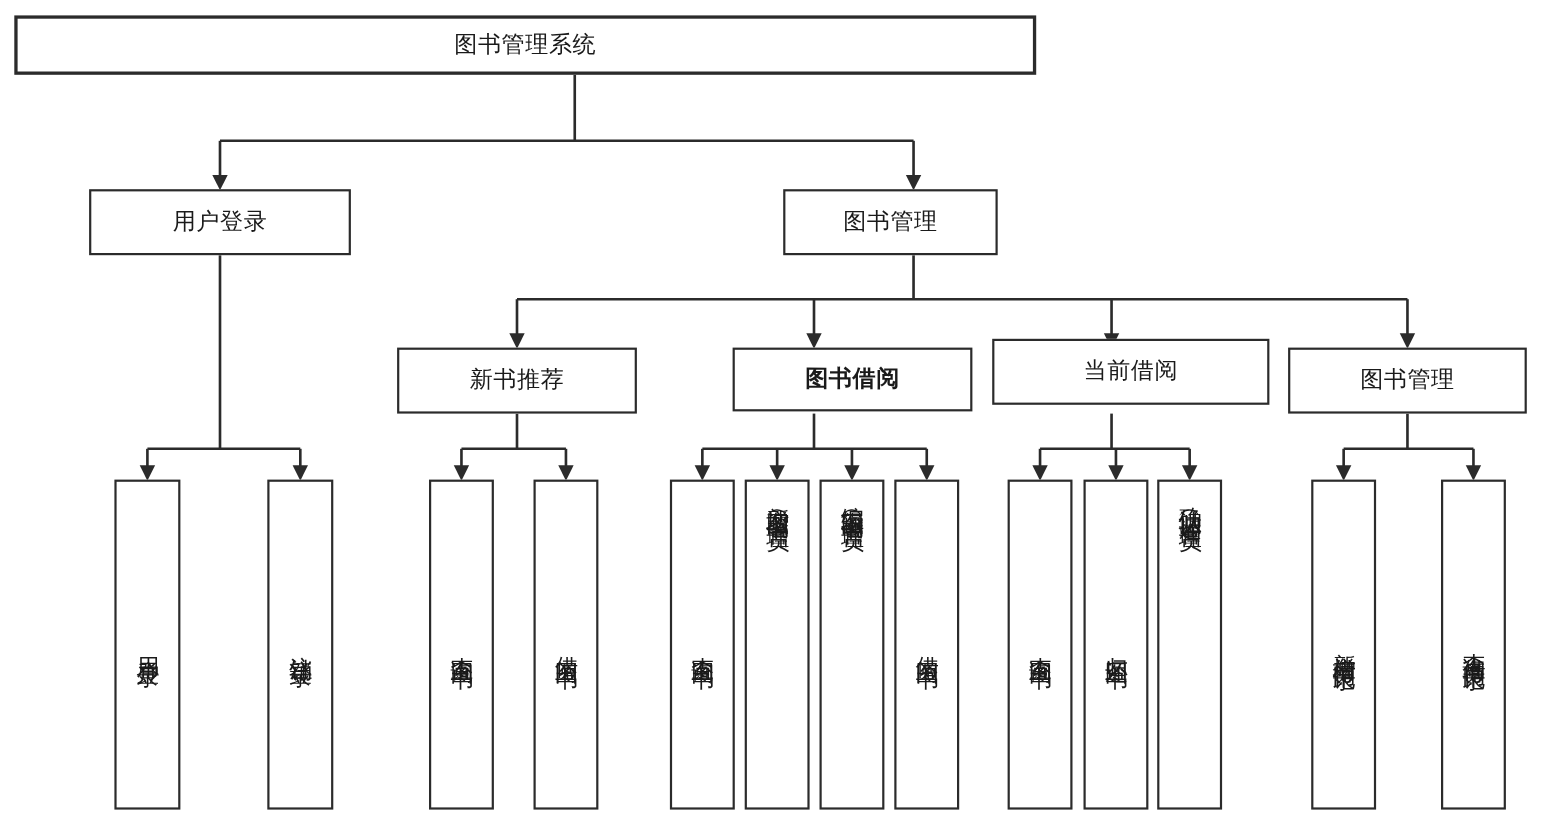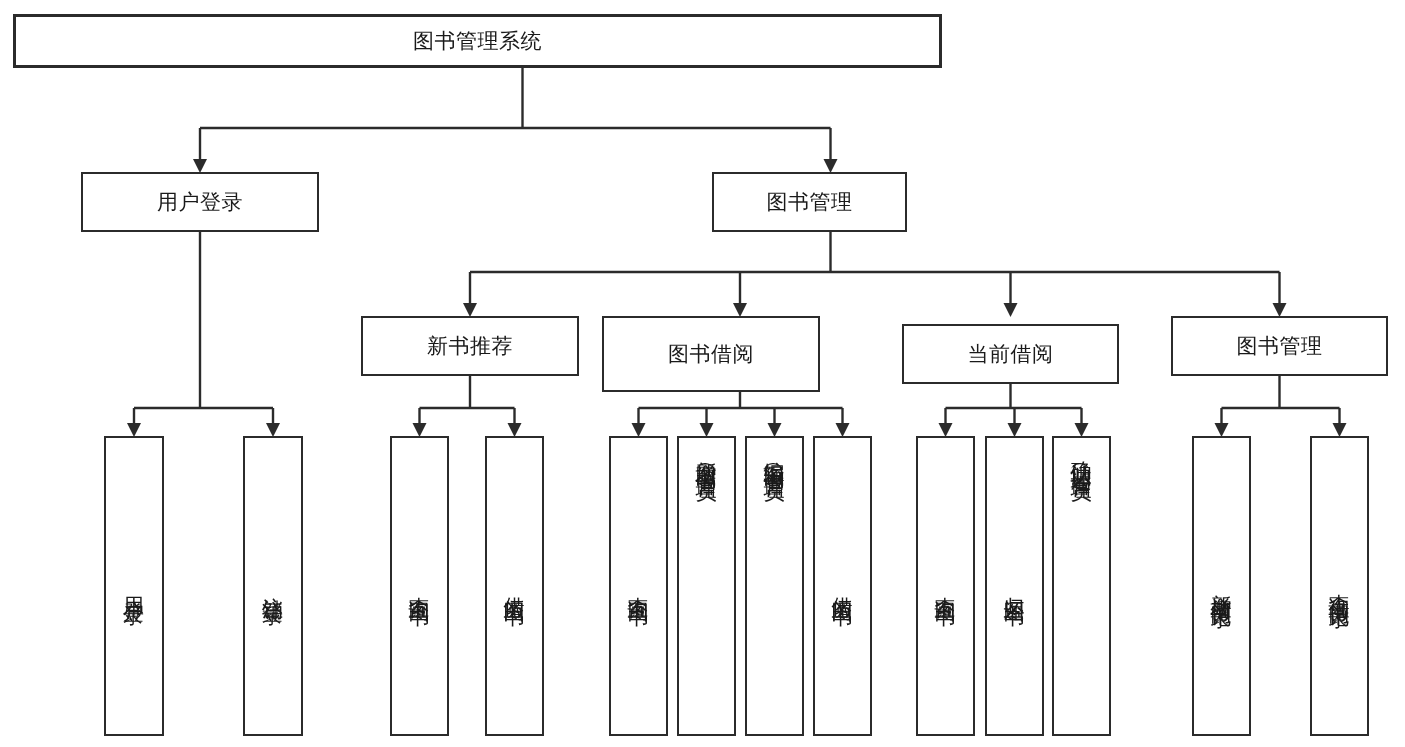--- a/index.html
+++ b/index.html
@@ -148,24 +148,24 @@
       </div>
       <div class="node-box level-1" style="left: 81px; top: 172px; width: 238px; height: 60px;">
         <span class="node-label-h">用户登录</span>
       </div>
       <div class="node-box level-1" style="left: 712px; top: 172px; width: 195px; height: 60px; align-items: center;">
         <span class="node-label-h">图书管理</span>
       </div>
       <div class="node-box level-2" style="left: 361px; top: 316px; width: 218px; height: 60px;">
         <span class="node-label-h">新书推荐</span>
       </div>
-      <div class="node-box level-2" style="left: 602px; top: 316px; width: 218px; height: 76px;">
+      <div class="node-box level-2" style="left: 666px; top: 316px; width: 218px; height: 58px; font-weight: bold;">
         <span class="node-label-h">图书借阅</span>
       </div>
-      <div class="node-box level-2" style="left: 902px; top: 324px; width: 217px; height: 60px; text-align: right;">
+      <div class="node-box level-2" style="left: 902px; top: 308px; width: 252px; height: 60px; text-align: right;">
         <span class="node-label-h">当前借阅</span>
       </div>
       <div class="node-box level-2" style="left: 1171px; top: 316px; width: 217px; height: 60px;">
         <span class="node-label-h">图书管理</span>
       </div>
       <div class="node-box level-3 leaf center-text" style="left: 104px; top: 436px; width: 60px; height: 300px;">
         <span class="node-label-v">用户登录</span>
       </div>
       <div class="node-box level-3 leaf center-text" style="left: 243px; top: 436px; width: 60px; height: 300px;">
         <span class="node-label-v">注销登录</span>

